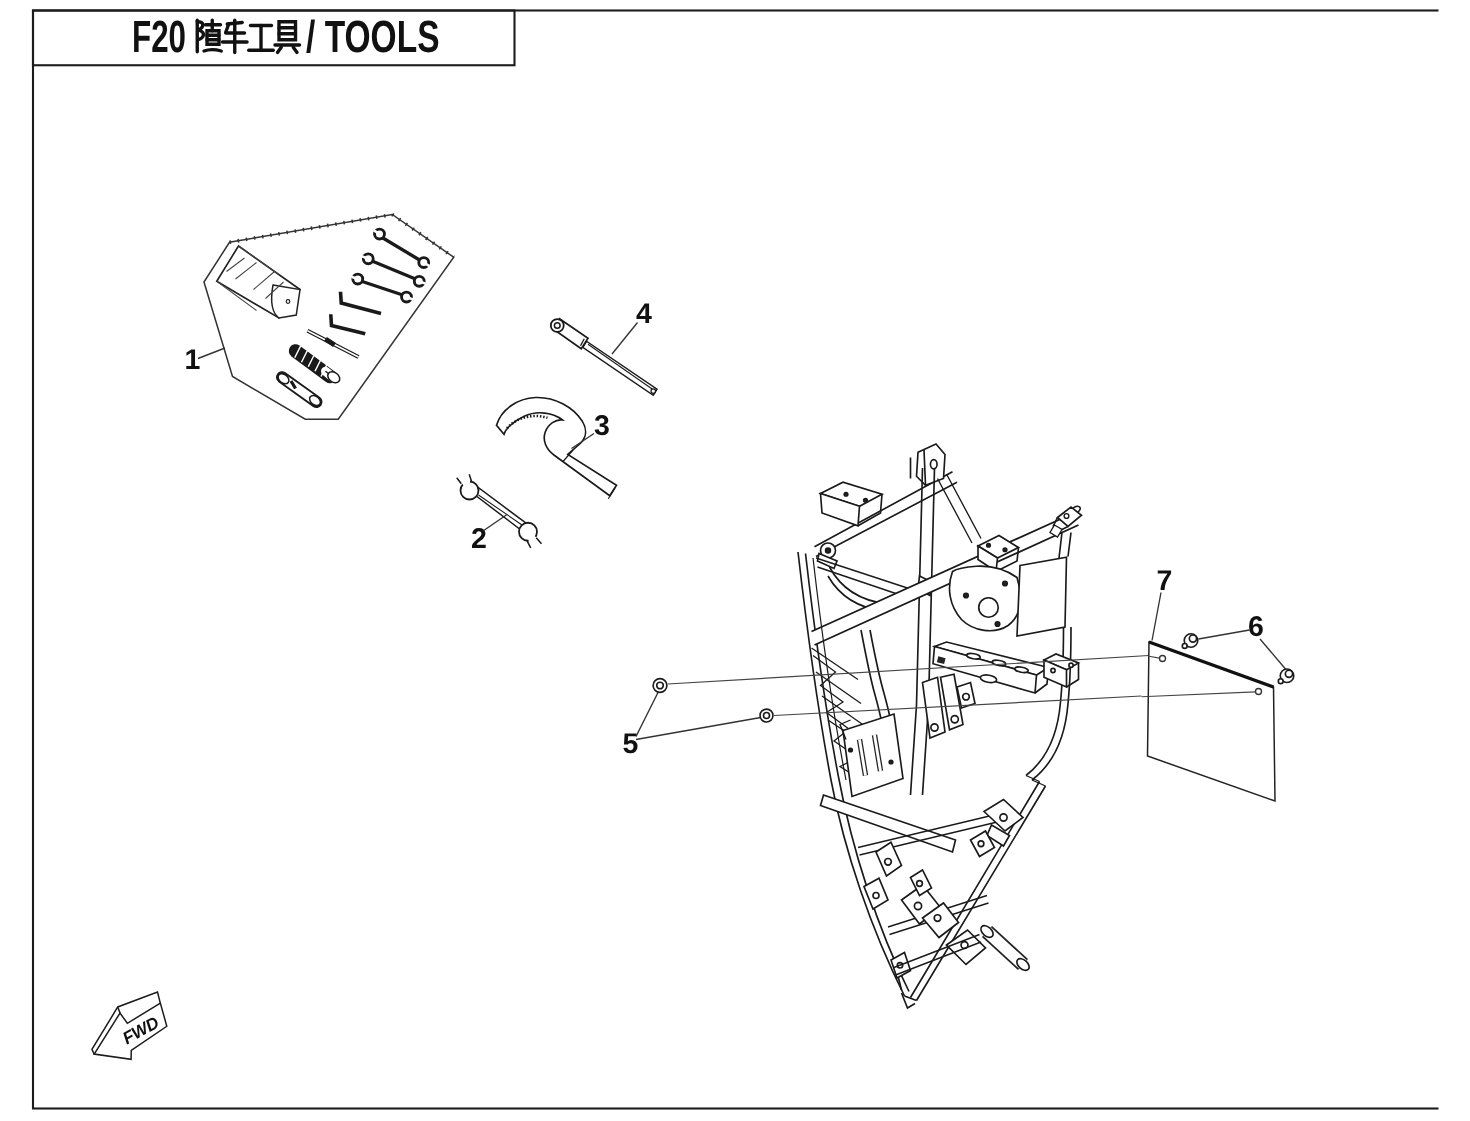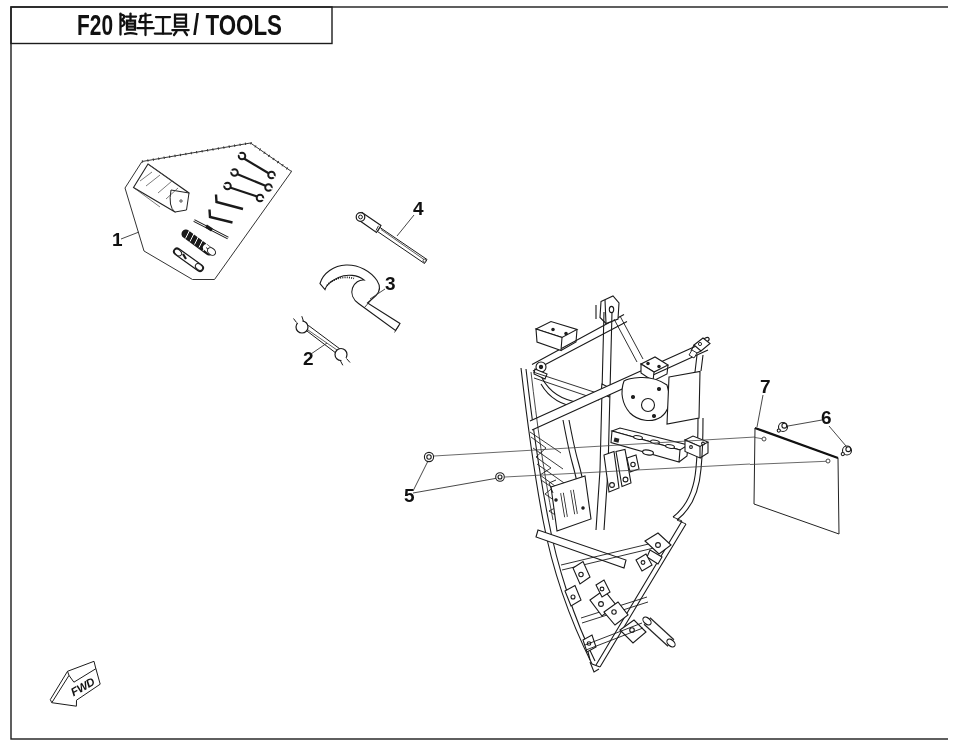--- a/index.html
+++ b/index.html
@@ -1,16 +1,16 @@
 <!DOCTYPE html>
 <html><head>
 <meta charset="utf-8">
 <style>
 html,body{margin:0;padding:0;background:#ffffff;}
-#page{position:relative;width:948px;height:747px;background:#fff;overflow:hidden;}
+#page{position:relative;width:948px;height:747px;background:#fff;overflow:hidden;margin-left:11px;}
 svg{position:absolute;left:0;top:0;}
 text{font-family:"Liberation Sans",sans-serif;}
 </style>
 </head>
 <body>
 <div id="page">
 <svg width="980" height="747" viewBox="0 0 980 747">
 
 <g fill="none" stroke="#1c1c1c" stroke-width="1.4">
 <rect x="11" y="7" width="960" height="732"></rect>

